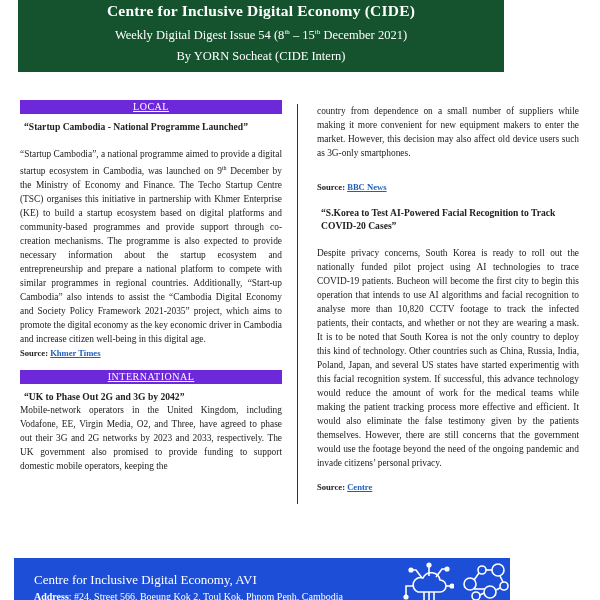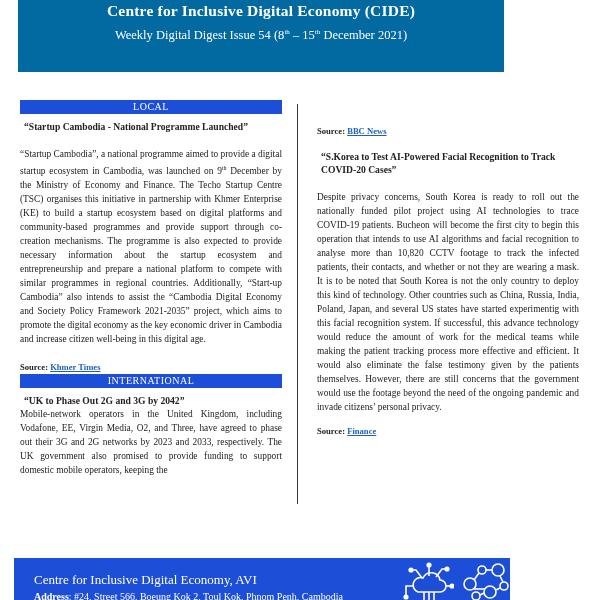--- a/index.html
+++ b/index.html
@@ -1,69 +1,71 @@
 <!DOCTYPE html>
 <html><head>
 <meta charset="utf-8">
 <style>
   html, body { margin:0; padding:0; background:#ffffff; }
   body { width:600px; height:600px; overflow:hidden; position:relative;
          font-family:"Liberation Serif","DejaVu Serif",serif; color:#222; }
 
   .masthead { position:absolute; left:18px; top:0; width:486px; height:72px;
-              background:#0369a1; color:#fff; text-align:center; }
+              background:#14532d; color:#fff; text-align:center; }
   .masthead .t1 { position:absolute; left:0; right:0; top:2px; font-size:15.5px; font-weight:bold; letter-spacing:0.2px; }
   .masthead .t2 { position:absolute; left:0; right:0; top:28px; font-size:12.5px; }
   .masthead .t3 { position:absolute; left:0; right:0; top:49px; font-size:12.5px; }
   .masthead sup { font-size:7px; vertical-align:5px; }
 
   .col { position:absolute; top:100px; width:262px; font-size:9.4px; line-height:14px; }
   .col.left { left:20px; }
   .col.right { left:317px; top:104px; width:262px; }
   .divider { position:absolute; left:297px; top:104px; width:1px; height:400px; background:#333; }
 
-  .sect-bar { background:#1d4ed8; color:#fff; text-align:center; font-size:10px;
-              height:14px; line-height:14px; letter-spacing:0.5px; }
+  .sect-bar { background:#6d28d9; color:#fff; text-align:center; font-size:10px;
+              height:14px; line-height:14px; letter-spacing:0.5px;text-decoration:underline; }
   .headline { font-weight:bold; font-size:9.6px; margin:6px 0 0 4px; line-height:13px; }
   .body { text-align:justify; margin:0; }
   .body sup { font-size:6px; vertical-align:4px; }
   .source { font-weight:bold; font-size:8.6px; margin:0; }
   .source a { color:#1f5fbf; text-decoration:underline; }
 
   .footer { position:absolute; left:14px; top:558px; width:496px; height:42px; background:#1d4ed8; color:#fff; }
   .footer .org { position:absolute; left:20px; top:14px; font-size:13px; }
   .footer .addr { position:absolute; left:20px; top:33px; font-size:10px; white-space:nowrap; }
   .footer .addr b { font-weight:bold; }
   .footer svg { position:absolute; }
 </style>
 </head>
 <body>
 
 <div class="masthead">
   <div class="t1">Centre for Inclusive Digital Economy (CIDE)</div>
   <div class="t2"><span>Weekly Digital Digest Issue 54 (8</span><sup>th</sup><span> – 15</span><sup>th</sup><span>  December 2021)</span></div>
+  <div class="t3">By YORN Socheat (CIDE Intern)</div>
 </div>
 
 <div class="col left">
   <div class="sect-bar">LOCAL</div>
   <p class="headline">“Startup Cambodia - National Programme Launched”</p>
   <p class="body" style="margin-top:14px"><span>“Startup Cambodia”, a national programme aimed to provide a digital startup ecosystem in Cambodia, was launched on 9</span><sup>th</sup><span> December by the Ministry of Economy and Finance. The Techo Startup Centre (TSC) organises this initiative in partnership with Khmer Enterprise (KE) to build a startup ecosystem based on digital platforms and community-based programmes and provide support through co-creation mechanisms. The programme is also expected to provide necessary information about the startup ecosystem and entrepreneurship and prepare a national platform to compete with similar programmes in regional countries. Additionally, “Start-up Cambodia” also intends to assist the “Cambodia Digital Economy and Society Policy Framework 2021-2035” project, which aims to promote the digital economy as the key economic driver in Cambodia and increase citizen well-being in this digital age.</span></p>
-  <p class="source" style="margin-top:14px"><span>Source: </span><a href="#">Khmer Times</a></p>
-  <div class="sect-bar" style="">INTERNATIONAL</div>
+  <p class="source" style=""><span>Source: </span><a href="#">Khmer Times</a></p>
+  <div class="sect-bar" style="margin-top:10px">INTERNATIONAL</div>
   <p class="headline">“UK to Phase Out 2G and 3G by 2042”</p>
   <p class="body" style="">Mobile-network operators in the United Kingdom, including Vodafone, EE, Virgin Media, O2, and Three, have agreed to phase out their 3G and 2G networks by 2023 and 2033, respectively. The UK government also promised to provide funding to support domestic mobile operators, keeping the</p>
 </div>
 
 <div class="divider"></div>
 
 <div class="col right">
+  <p class="body">country from dependence on a small number of suppliers while making it more convenient for new equipment makers to enter the market. However, this decision may also affect old device users such as 3G-only smartphones.</p>
   <p class="source" style="margin-top:20px"><span>Source: </span><a href="#">BBC News</a></p>
   <p class="headline" style="margin-top:12px">“S.Korea to Test AI-Powered Facial Recognition to Track COVID-20 Cases”</p>
   <p class="body" style="margin-top:14px">Despite privacy concerns, South Korea is ready to roll out the nationally funded pilot project using AI technologies to trace COVID-19 patients. Bucheon will become the first city to begin this operation that intends to use AI algorithms and facial recognition to analyse more than 10,820 CCTV footage to track the infected patients, their contacts, and whether or not they are wearing a mask. It is to be noted that South Korea is not the only country to deploy this kind of technology. Other countries such as China, Russia, India, Poland, Japan, and several US states have started experimentig with this facial recognition system. If successful, this advance technology would reduce the amount of work for the medical teams while making the patient tracking process more effective and efficient. It would also eliminate the false testimony given by the patients themselves. However, there are still concerns that the government would use the footage beyond the need of the ongoing pandemic and invade citizens’ personal privacy.</p>
-  <p class="source" style="margin-top:10px"><span>Source: </span><a href="#">Finance</a></p>
+  <p class="source" style="margin-top:10px"><span>Source: </span><a href="#">Centre</a></p>
 </div>
 
 <div class="footer">
   <div class="org">Centre for Inclusive Digital Economy, AVI</div>
   <div class="addr"><b>Address</b><span>: #24, Street 566, Boeung Kok 2, Toul Kok, Phnom Penh, Cambodia</span></div>
   <svg style="left:388px;top:4px" width="52" height="38" viewBox="0 0 52 38" fill="none" stroke="#fff" stroke-width="1.6">
     <path d="M16 30 h22 a6 6 0 0 0 0-12 a9 9 0 0 0-17-2 a7 7 0 0 0-5 14z"></path>
     <line x1="27" y1="14" x2="27" y2="4"></line>
       <circle cx="27" cy="3" r="1.8" fill="#fff"></circle>
     <polyline points="20,16 14,8 10,8"></polyline>

